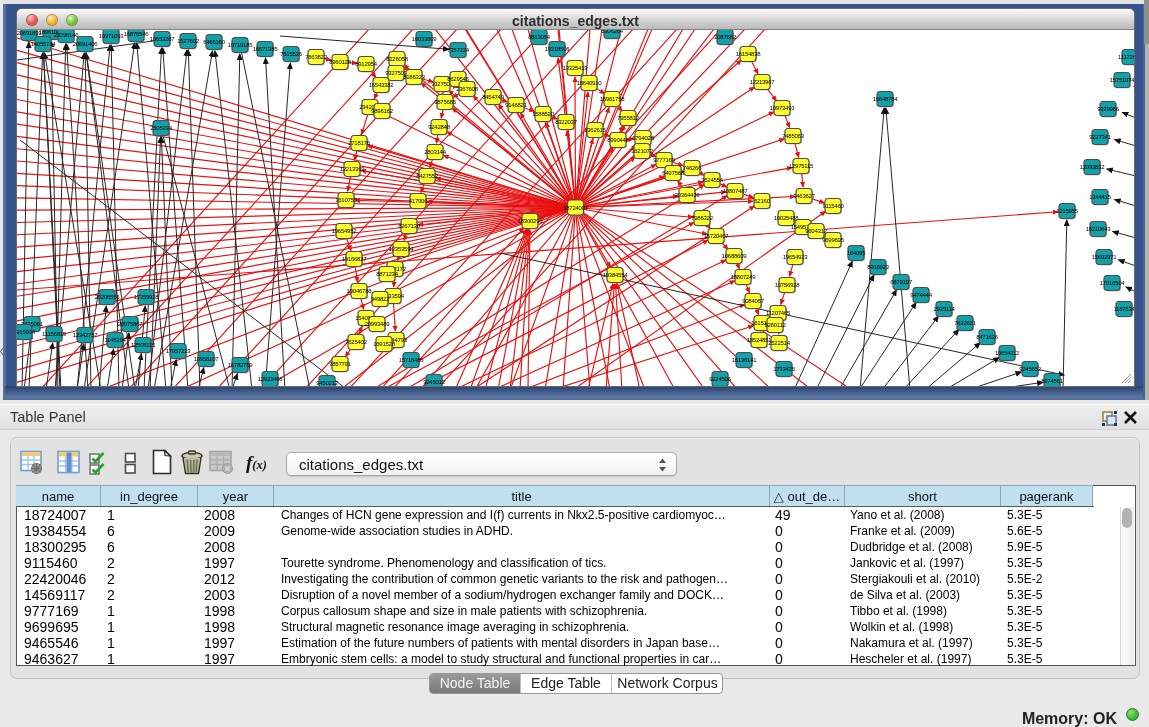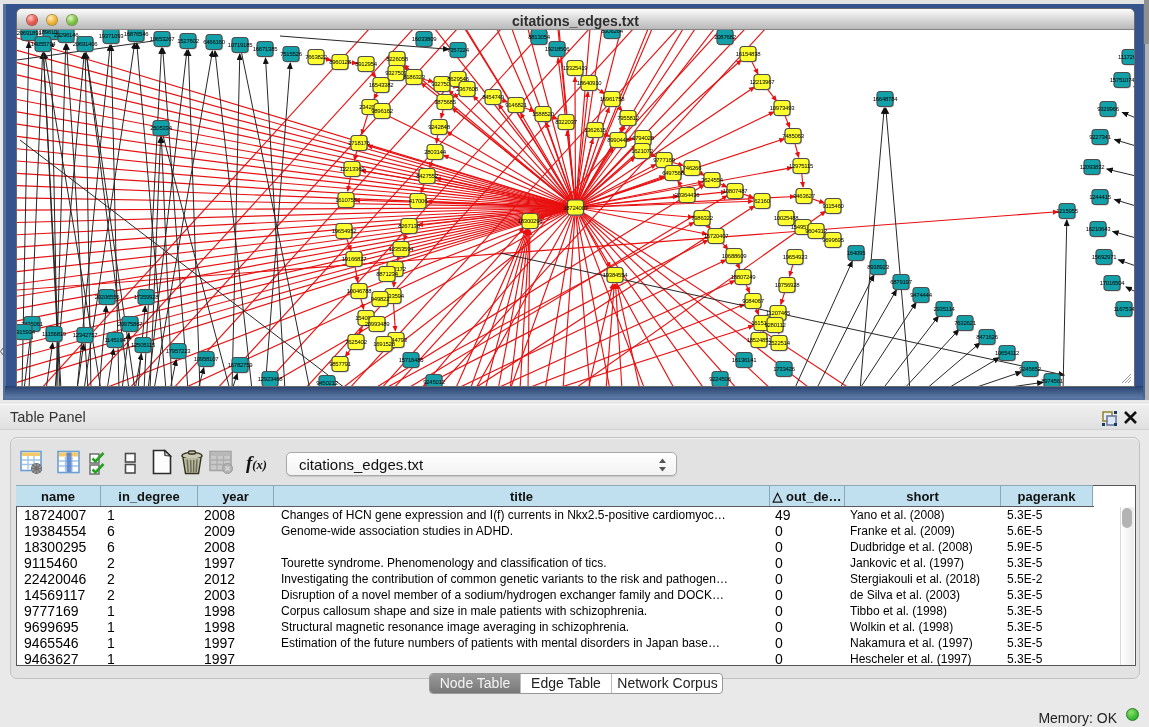--- a/index.html
+++ b/index.html
@@ -17,37 +17,37 @@
 #ttl { left:0; top:13px; width:1117px; text-align:center; font-size:14px; font-weight:bold; color:#2e2e2e; }
 #canvas { left:17px; top:30px; width:1117px; height:356px; background:#fff; overflow:hidden; }
 
 #tpbar { left:0; top:404px; width:1149px; height:26px; background:linear-gradient(#efefef,#e0e0e0); border-top:1px solid #fafafa; border-bottom:1px solid #d0d0d0; }
 #tptitle { left:10px; top:409px; font-size:14.5px; color:#333; }
 #panel { left:10px; top:437px; width:1130px; height:242px; background:#e2e2e2; border:1px solid #c2c2c2; border-radius:7px;
   box-shadow: inset 0 1px 0 #f2f2f2; }
 #combo { left:286px; top:452px; width:391px; height:24px; background:linear-gradient(#ffffff,#f2f2f2); border:1px solid #a9a9a9; border-radius:5px; box-shadow:0 1px 1px rgba(0,0,0,0.12); }
 #combo span { position:absolute; left:12px; top:3px; font-size:15px; color:#111; }
 #tbl { left:16px; top:485px; width:1120px; height:181px; background:#fff; border:1px solid #565656; }
-#thead { left:16px; top:485px; width:1078px; height:32px;font-weight:bold; }
+#thead { left:16px; top:485px; width:1078px; height:32px; }
 .hcell { position:absolute; top:0; height:21px; background:#c1e0ef; border-right:1px solid #89a9b9; border-top:1px solid #89a9b9;
   font-size:13px; color:#111; text-align:center; line-height:21px; white-space:nowrap; overflow:hidden; }
 #theadline { left:16px; top:506px; width:1078px; height:1px; background:#5a5a5a; }
 .trow { position:absolute; left:16px; width:1104px; height:16px; color:#000; }
 .trow .dg { font-size:14px; }
 .trow .tx { font-size:12px; }
 .trow span { position:absolute; top:0px; white-space:nowrap; line-height:16px; }
 #sbar { left:1120px; top:507px; width:14px; height:158px; background:linear-gradient(90deg,#ffffff,#ececec); border-left:1px solid #d8d8d8; }
 #sthumb { left:1122px; top:508px; width:10px; height:20px; background:#b3b3b3; border-radius:5px; }
 
 #tabs { left:429px; top:673px; width:294px; height:21px; border:1px solid #989898; border-radius:4px; background:#fff; }
 .seg { position:absolute; top:0; height:19px; font-size:14px; text-align:center; line-height:19px; color:#222; }
 #seg1 { left:0; width:90px; background:linear-gradient(#9a9a9a,#787878); color:#f4f4f4; border-radius:3px 0 0 3px; }
 #seg2 { left:90px; width:91px; border-left:1px solid #bdbdbd; }
 #seg3 { left:181px; width:112px; border-left:1px solid #bdbdbd; }
-#mem { right:32px; top:710px; font-size:14px; color:#222; }
+#mem { right:32px; top:710px; font-size:16px; color:#222;font-weight:bold; }
 #memdot { left:1126px; top:708px; width:13px; height:13px; border-radius:50%; background:radial-gradient(circle at 35% 30%, #8fe06a, #2eb52e 70%); border:1px solid #2a7a2a; }
 .ticon { position:absolute; top:452px; }
 </style></head>
 <body>
 <div id="root">
 <div class="abs" id="desk"></div>
 <div class="abs" id="deskbot"></div>
 <div class="abs" style="left:0;top:0;width:1149px;height:4px;background:#e3e3e3"></div>
 <div class="abs" style="left:0;top:4px;width:3px;height:396px;background:#e9e9e9"></div>
 <div class="abs" style="left:1145px;top:4px;width:4px;height:396px;background:#b3b3b3"></div>
@@ -876,21 +876,21 @@
       <span class="dg" style="left:759px">0</span>
       <span class="tx" style="left:834px">Jankovic et al. (1997)</span>
       <span class="tx" style="left:991px">5.3E-5</span>
     </div>
 <div class="trow" style="top:571px">
       <span class="dg" style="left:8px">22420046</span>
       <span class="dg" style="left:91px">2</span>
       <span class="dg" style="left:188px">2012</span>
       <span class="tx" style="left:265px">Investigating the contribution of common genetic variants to the risk and pathogen…</span>
       <span class="dg" style="left:759px">0</span>
-      <span class="tx" style="left:834px">Stergiakouli et al. (2018)</span>
+      <span class="tx" style="left:834px">Stergiakouli et al. (2010)</span>
       <span class="tx" style="left:991px">5.5E-2</span>
     </div>
 <div class="trow" style="top:587px">
       <span class="dg" style="left:8px">14569117</span>
       <span class="dg" style="left:91px">2</span>
       <span class="dg" style="left:188px">2003</span>
       <span class="tx" style="left:265px">Disruption of a novel member of a sodium/hydrogen exchanger family and DOCK…</span>
       <span class="dg" style="left:759px">0</span>
       <span class="tx" style="left:834px">de Silva et al. (2003)</span>
       <span class="tx" style="left:991px">5.3E-5</span>
@@ -919,20 +919,21 @@
       <span class="dg" style="left:188px">1997</span>
       <span class="tx" style="left:265px">Estimation of the future numbers of patients with mental disorders in Japan base…</span>
       <span class="dg" style="left:759px">0</span>
       <span class="tx" style="left:834px">Nakamura et al. (1997)</span>
       <span class="tx" style="left:991px">5.3E-5</span>
     </div>
 <div class="trow" style="top:651px">
       <span class="dg" style="left:8px">9463627</span>
       <span class="dg" style="left:91px">1</span>
       <span class="dg" style="left:188px">1997</span>
+      <span class="tx" style="left:265px">Embryonic stem cells: a model to study structural and functional properties in car…</span>
       <span class="dg" style="left:759px">0</span>
       <span class="tx" style="left:834px">Hescheler et al. (1997)</span>
       <span class="tx" style="left:991px">5.3E-5</span>
     </div>
 <div class="abs" id="sbar"></div>
 <div class="abs" id="sthumb"></div>
 <div class="abs" id="tabs"></div>
 <div class="seg abs" id="seg1" style="left:430px;top:674px">Node Table</div>
 <div class="seg abs" id="seg2" style="left:520px;top:674px">Edge Table</div>
 <div class="seg abs" id="seg3" style="left:611px;top:674px">Network Corpus</div>

